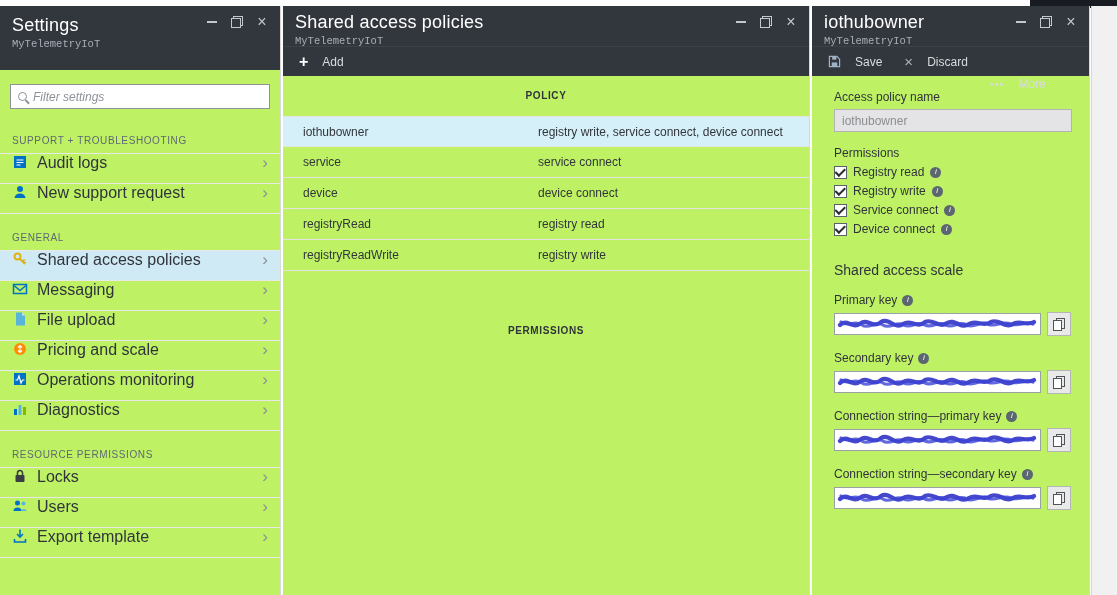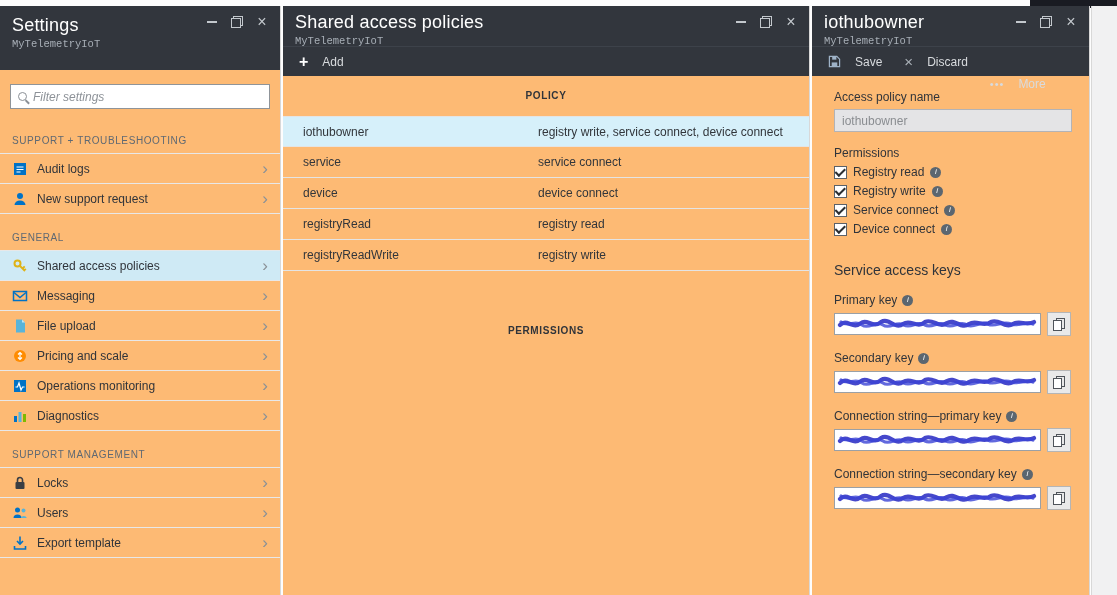--- a/index.html
+++ b/index.html
@@ -1,21 +1,21 @@
 <!DOCTYPE html>
 <html><head>
 <meta charset="utf-8">
 <style>
   * { box-sizing: border-box; margin: 0; padding: 0; }
   html,body { width:1117px; height:595px; overflow:hidden; background:#fff;
               font-family:"Liberation Sans", sans-serif; }
   .stage { position:relative; width:1117px; height:595px; background:#fdfdfd; }
 
   
-  .blade { position:absolute; top:6px; bottom:0; background:#fdba74; border-right:1px solid #d8d8d8; }
+  .blade { position:absolute; top:6px; bottom:0; background:#bef264; border-right:1px solid #d8d8d8; }
   #blade-settings { left:0;   width:281px; }
   #blade-policies { left:283px; width:527px; }
   #blade-detail   { left:812px; width:278px; }
   .right-strip { position:absolute; top:6px; bottom:0; left:1091px; width:26px;
                  background:#f1f1f2; border-left:1px solid #d8d8d8; }
   .top-strip { position:absolute; top:0; left:1030px; width:87px; height:8px; background:#191b22; overflow:hidden; }
 
   
   .blade-header { position:relative; background:#32363d; color:#fff; height:64px; padding:9px 12px 0 12px; }
   .blade-header.compact { height:40px; padding-top:6px; }
@@ -43,22 +43,22 @@
   .filter-box { display:flex; align-items:center; gap:6px; margin:14px 10px 8px 10px;
                 border:1px solid #8f9499; height:25px; padding:10px 7px; background:#fff; }
   .mag { position:relative; width:9px; height:9px; border:1.5px solid #8b9096; border-radius:50%; flex:none; }
   .mag::after { content:""; position:absolute; width:5px; height:1.5px; background:#8b9096;
                 transform:rotate(45deg); right:-4px; bottom:-2px; }
   .filter-input { border:none; outline:none; flex:1; font-size:12px; font-style:italic; color:#333;
                   font-family:"Liberation Sans", sans-serif; }
   .filter-input::placeholder { color:#8d9298; font-style:italic; }
   .side-section-label { padding:18px 12px 7px 12px; font-size:10px; color:#5f6973; letter-spacing:0.6px; }
   .side-items { border-top:1px solid #e8e8e8; }
-  .side-item { display:flex; align-items:center; gap:9px; height:30px; padding:0 12px;
-               border-bottom:1px solid #e8e8e8; font-size:12px; color:#30343a; cursor:pointer; }
+  .side-item { display:flex; align-items:flex-start; gap:9px; height:30px; padding:0 12px;
+               border-bottom:1px solid #e8e8e8; font-size:16px; color:#30343a; cursor:pointer; }
   .side-item.selected { background:#cfeaf5; }
   .side-label { flex:1; }
   .chev::after { content:"›"; color:#8a9197; font-size:17px; line-height:1; }
   .icon { flex:none; }
 
   
   .thead { display:flex; padding:0 20px; margin-top:14px; height:26px; align-items:center;
            font-size:10px; font-weight:bold; color:#30343a; letter-spacing:0.6px;flex-direction:column; }
   .col-policy { flex:0 0 235px; }
   .prow { display:flex; align-items:center; height:31px; padding:0 20px;
@@ -186,21 +186,21 @@
         <svg class="icon" width="16" height="16" viewBox="0 0 16 16">
           <rect x="2" y="8" width="3" height="6" fill="#0072c6"></rect>
           <rect x="6.5" y="4" width="3" height="10" fill="#59b4d9"></rect>
           <rect x="11" y="6" width="3" height="8" fill="#7fba00"></rect>
         </svg>
         <span class="side-label">Diagnostics</span>
         <span class="chev"></span>
       </div>
     </div>
 
-    <div class="side-section-label">SUPPORT MANAGEMENT</div>
+    <div class="side-section-label">RESOURCE PERMISSIONS</div>
     <div class="side-items">
       <div class="side-item">
         <svg class="icon" width="16" height="16" viewBox="0 0 16 16">
           <rect x="3.5" y="7" width="9" height="7" rx="1" fill="#3a3e44"></rect>
           <path d="M5.5 7 V5 a2.5 2.5 0 0 1 5 0 V7" fill="none" stroke="#3a3e44" stroke-width="1.6"></path>
         </svg>
         <span class="side-label">Locks</span>
         <span class="chev"></span>
       </div>
       <div class="side-item">
@@ -320,21 +320,21 @@
           <span>Service connect</span>
           <span class="info"></span>
         </div>
         <div class="cb-row">
           <span class="cb"></span>
           <span>Device connect</span>
           <span class="info"></span>
         </div>
       </div>
 
-      <div class="keys-heading">Service access keys</div>
+      <div class="keys-heading">Shared access scale</div>
 
       <div class="key-field">
         <div class="field-label">
           <span>Primary key</span>
           <span class="info"></span>
         </div>
         <div class="key-row">
           <div class="key-box">
             <svg class="scribble" viewBox="0 0 200 16" preserveAspectRatio="none">
               <path d="M3,9 C10,2 16,14 24,7 C30,2 36,13 44,6 C52,1 58,14 66,8 C74,3 80,13 88,6 C96,2 102,13 110,7 C118,2 124,14 132,8 C140,3 146,12 154,6 C162,2 168,13 176,8 C182,4 190,10 197,6"></path>

